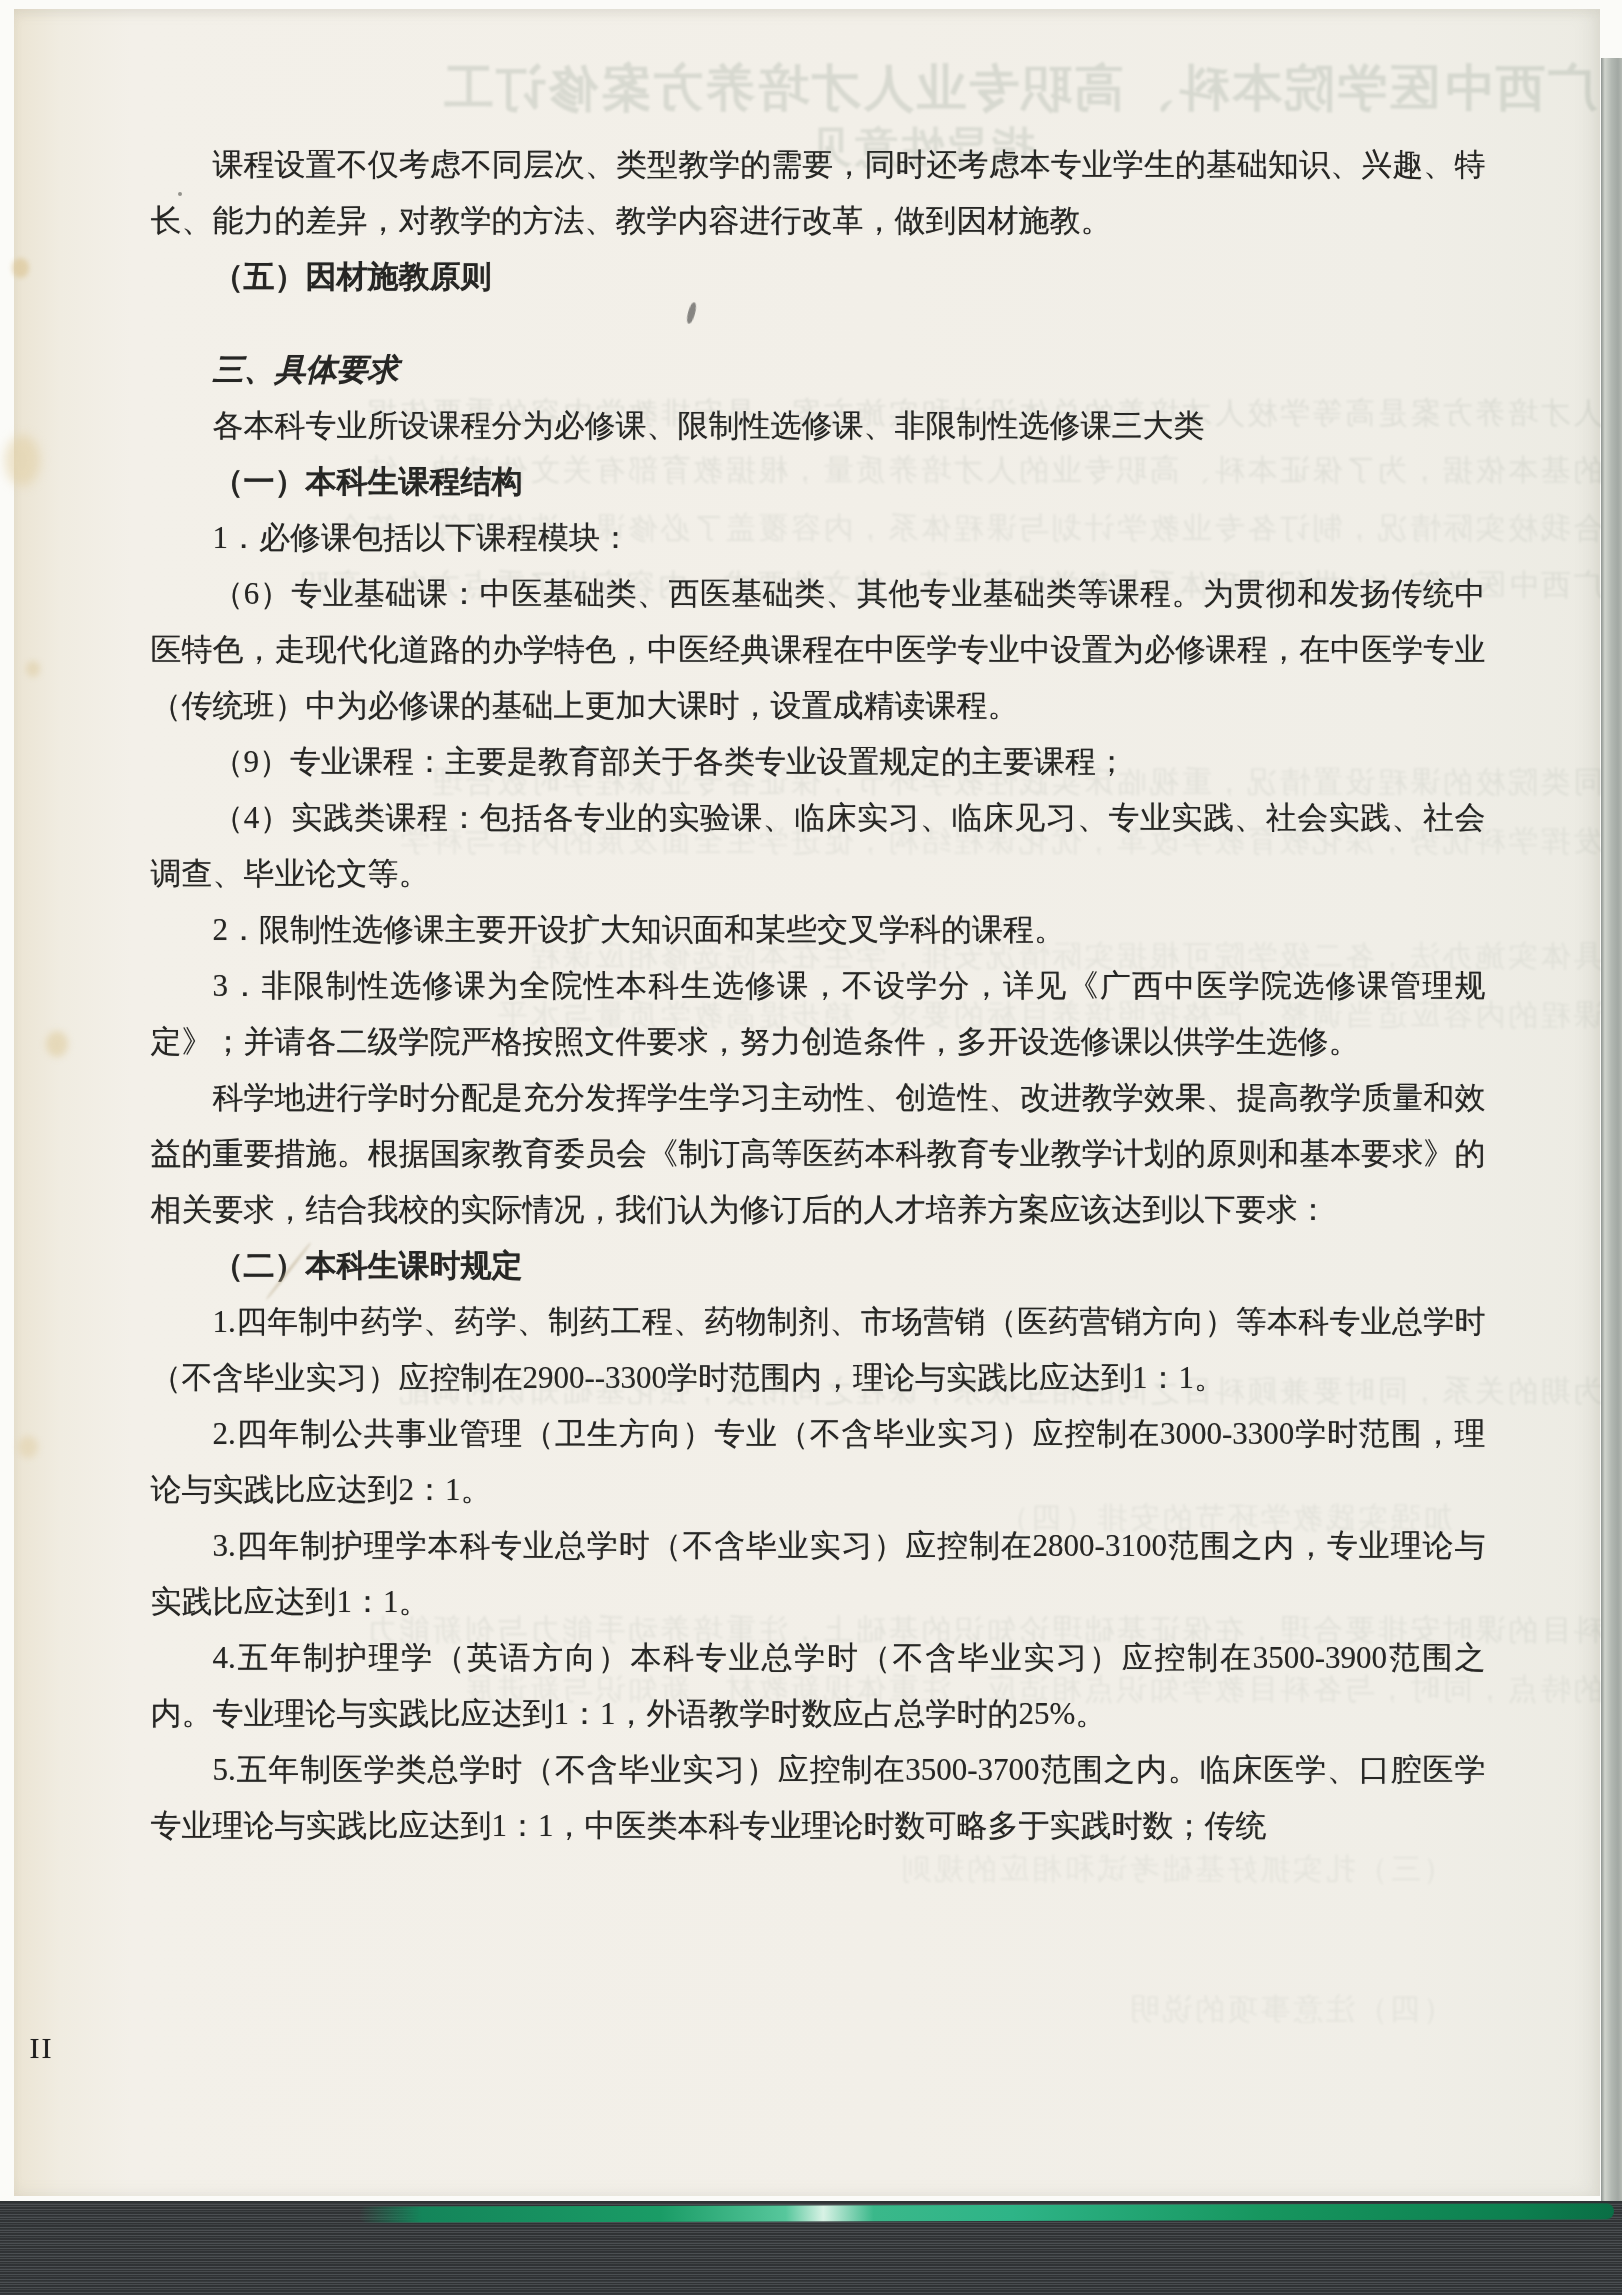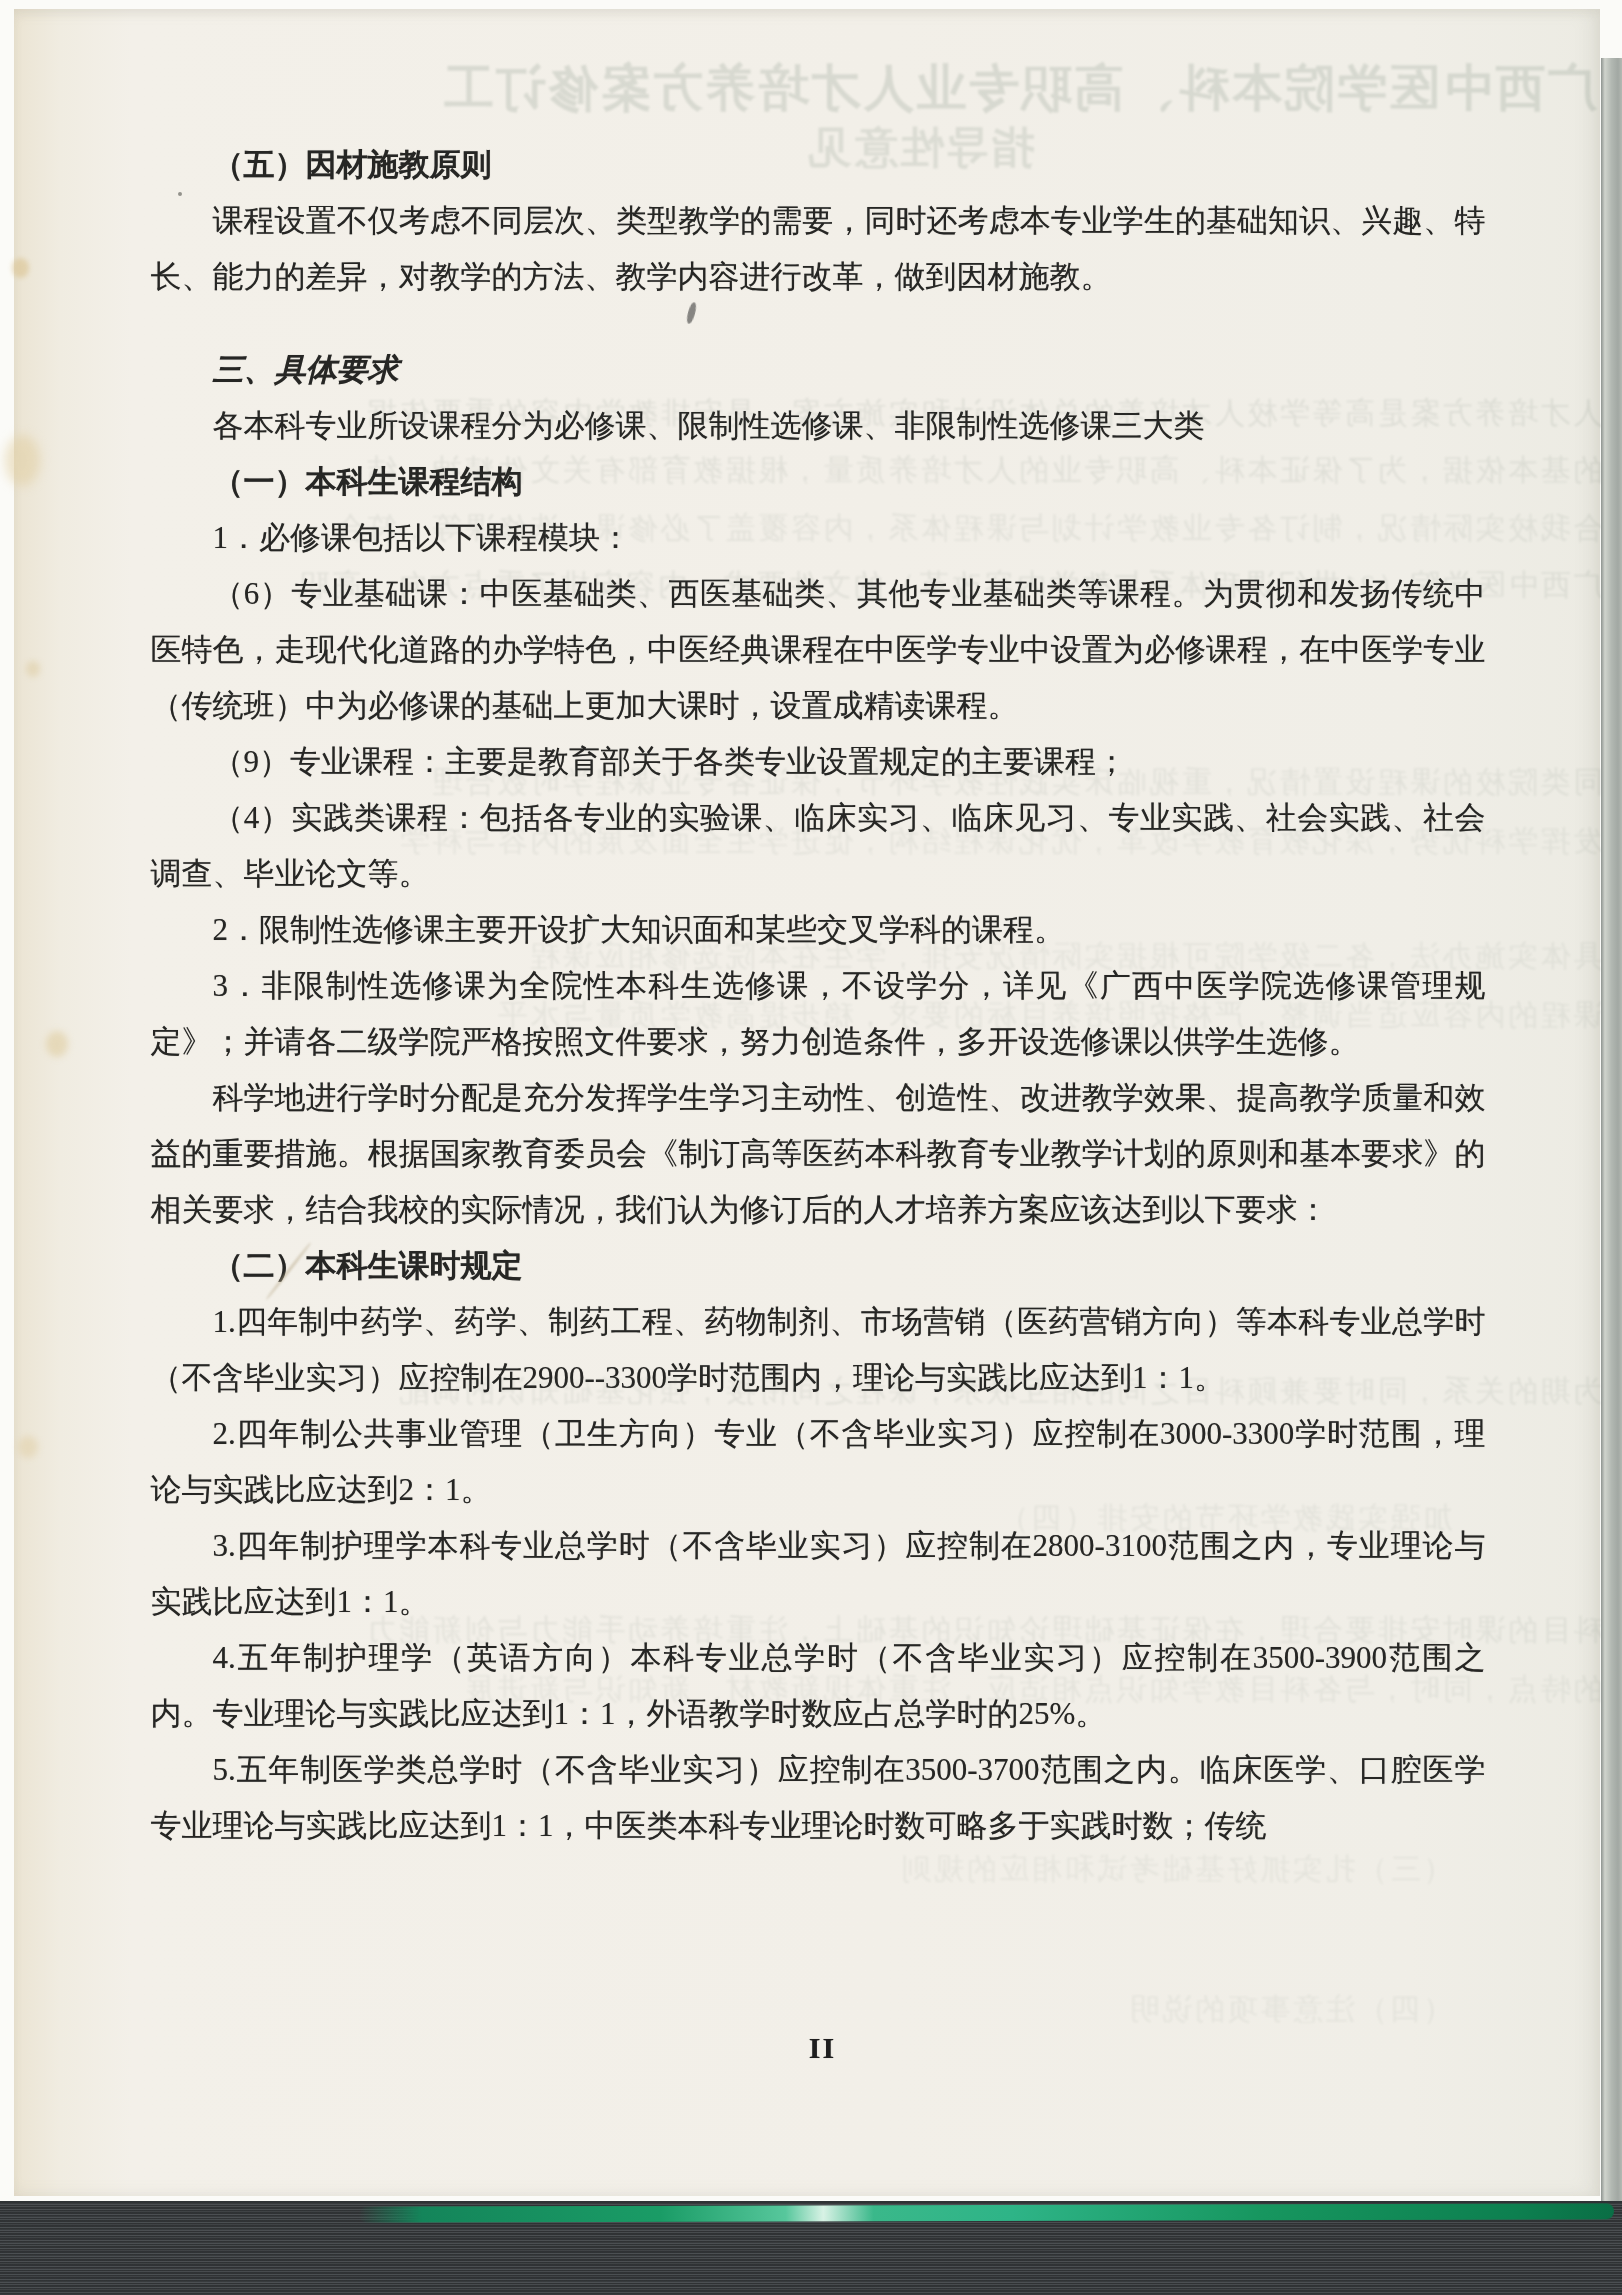--- a/index.html
+++ b/index.html
@@ -17,23 +17,23 @@
   .doc{
     position:absolute;left:136px;top:128px;width:1335px;
     font-size:31px;line-height:56px;color:var(--ink,#262624);
     text-align:justify;text-justify:inter-character;
     text-shadow:0 0 0.7px rgba(25,25,25,0.45);
   }
   .blk{margin:0;text-indent:2em;}
   .h1,.h2{font-weight:700;}
   .h1{margin-top:37px;font-style:italic;}
   .pageno{
-    position:absolute;left:0;right:0;top:2022px;text-align:center;
+    position:absolute;left:0;right:0;top:2022px;
     transform:translateX(15px);
-    font-size:30px;color:#1e1e1e;letter-spacing:2px;font-weight:700;
+    font-size:30px;color:#1e1e1e;letter-spacing:2px;font-weight:400;
     text-shadow:0 0 0.7px rgba(25,25,25,0.5);
   }
   .bleed{
     position:absolute;white-space:nowrap;overflow:hidden;
     transform:scaleX(-1);filter:blur(1.3px);
     color:#4e6054;letter-spacing:2.6px;
   }
   .stain{position:absolute;border-radius:50%;}
   .edge-right{
     position:absolute;left:1601px;top:58px;width:22px;height:2144px;z-index:4;
@@ -53,22 +53,22 @@
       rgba(19,132,86,0) 0%, #14855a 5%, #1a9c66 24%, #57c79c 34%,
       #d8f2e5 37%, #3ab88a 41%, var(--green,#2eb487) 52%, #17965f 72%, #0d8050 92%, #0a6e45 100%);
   }
 </style>
 </head>
 <body>
 
 <div class="scan">
   <div class="paper">
     <div class="doc" id="doc-body">
+        <div class="blk p">课程设置不仅考虑不同层次、类型教学的需要，同时还考虑本专业学生的基础知识、兴趣、特长、能力的差异，对教学的方法、教学内容进行改革，做到因材施教。</div>
         <div class="blk h2">（五）因材施教原则</div>
-        <div class="blk p">课程设置不仅考虑不同层次、类型教学的需要，同时还考虑本专业学生的基础知识、兴趣、特长、能力的差异，对教学的方法、教学内容进行改革，做到因材施教。</div>
         <div class="blk h1">三、具体要求</div>
         <div class="blk p">各本科专业所设课程分为必修课、限制性选修课、非限制性选修课三大类</div>
         <div class="blk h2">（一）本科生课程结构</div>
         <div class="blk p">1．必修课包括以下课程模块：</div>
         <div class="blk p">（6）专业基础课：中医基础类、西医基础类、其他专业基础类等课程。为贯彻和发扬传统中医特色，走现代化道路的办学特色，中医经典课程在中医学专业中设置为必修课程，在中医学专业（传统班）中为必修课的基础上更加大课时，设置成精读课程。</div>
         <div class="blk p">（9）专业课程：主要是教育部关于各类专业设置规定的主要课程；</div>
         <div class="blk p">（4）实践类课程：包括各专业的实验课、临床实习、临床见习、专业实践、社会实践、社会调查、毕业论文等。</div>
         <div class="blk p">2．限制性选修课主要开设扩大知识面和某些交叉学科的课程。</div>
         <div class="blk p">3．非限制性选修课为全院性本科生选修课，不设学分，详见《广西中医学院选修课管理规定》；并请各二级学院严格按照文件要求，努力创造条件，多开设选修课以供学生选修。</div>
         <div class="blk p">科学地进行学时分配是充分发挥学生学习主动性、创造性、改进教学效果、提高教学质量和效益的重要措施。根据国家教育委员会《制订高等医药本科教育专业教学计划的原则和基本要求》的相关要求，结合我校的实际情况，我们认为修订后的人才培养方案应该达到以下要求：</div>

